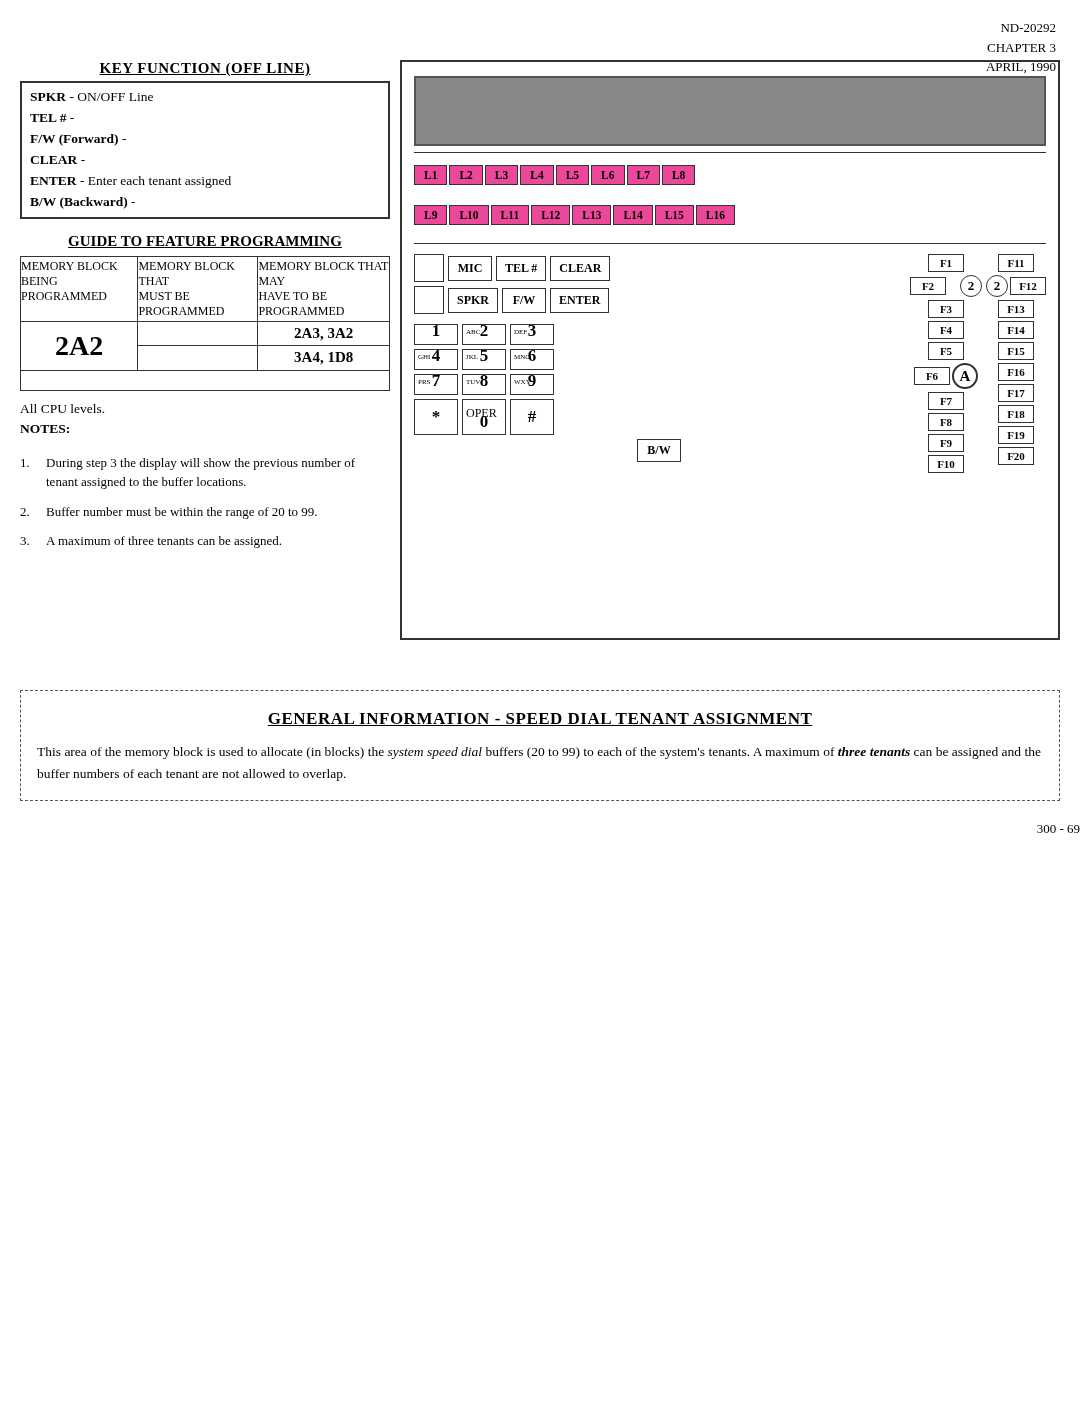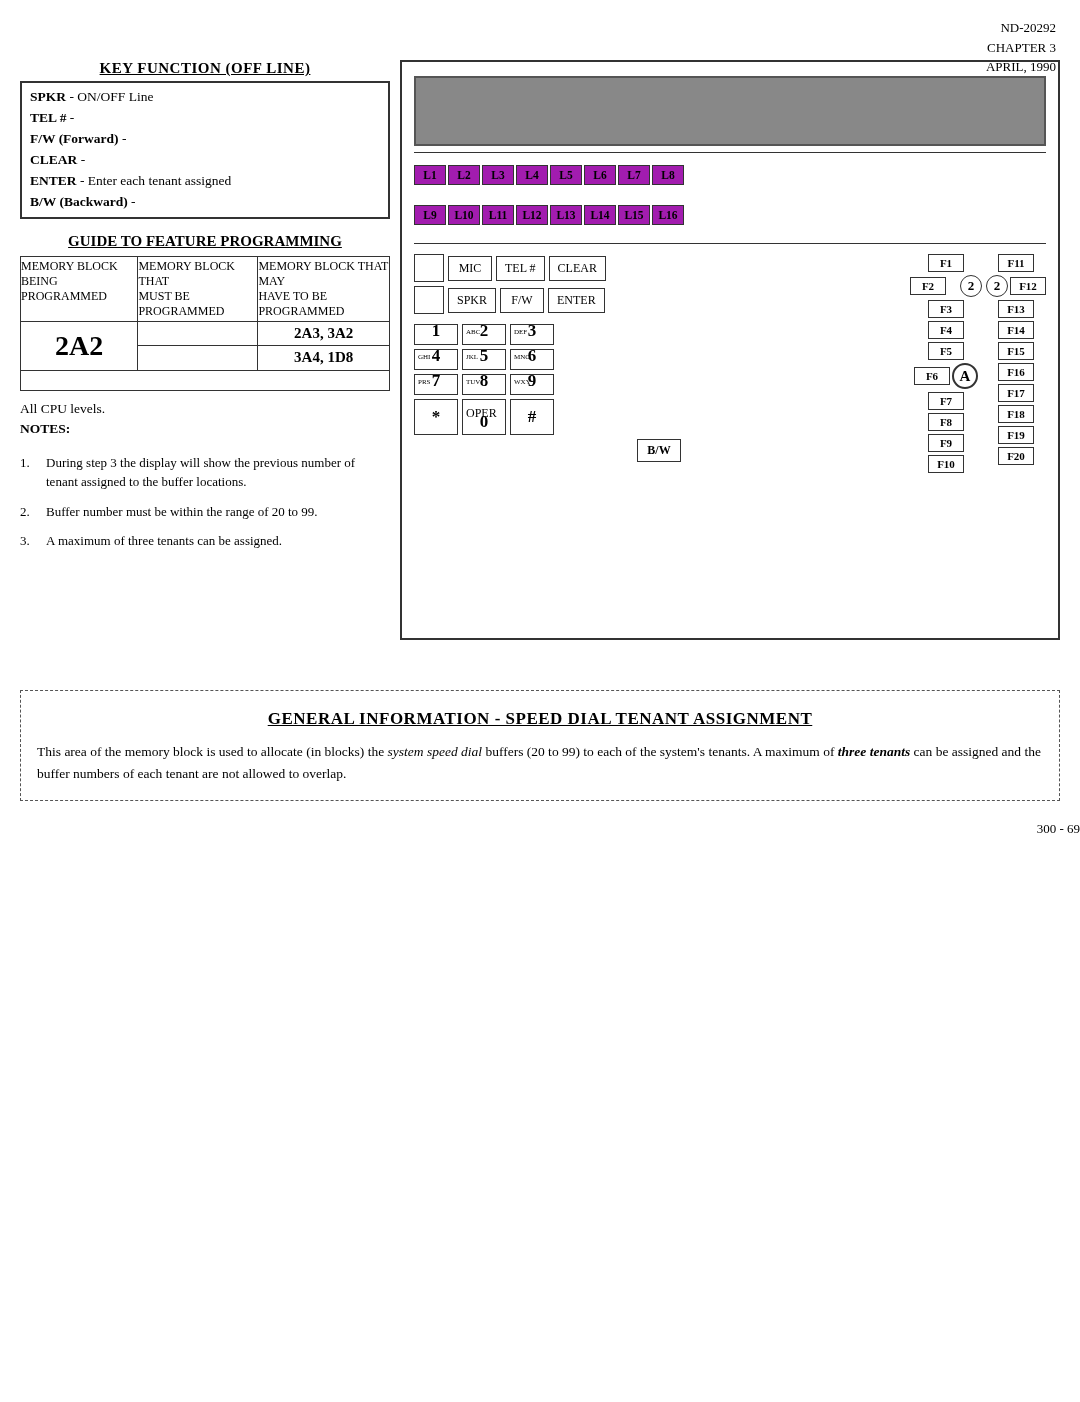--- a/index.html
+++ b/index.html
@@ -144,26 +144,26 @@
 
     .l-buttons-row {
       display: flex;
       gap: 2px;
       padding: 4px 8px;
       margin-bottom: 2px;
     }
 
     .l-btn {
       border: 1.5px solid #333;
-      padding: 3px 2px;
+      padding: 3px 9px;
       font-size: 11.5px;
       font-weight: bold;
       text-align: center;
       min-width: 32px;
-      background: #a21caf;
+      background: #ec4899;
     }
 
     .separator-line {
       height: 1px;
       background: #333;
       margin: 2px 8px;
     }
 
     .f-btn {
       border: 1.5px solid #333;
@@ -309,21 +309,21 @@
       font-weight: bold;
       background: #fff;
       text-align: center;
       min-width: 44px;
     }
 
     .top-key {
       border: 1.5px solid #333;
       padding: 4px 8px;
       font-size: 12px;
-      font-weight: normal;
+      font-weight: bold;
       text-align: center;
       background: #fff;
       min-width: 44px;
     }
 
     .small-square {
       border: 1.5px solid #333;
       width: 30px;
       height: 28px;
       background: #fff;

